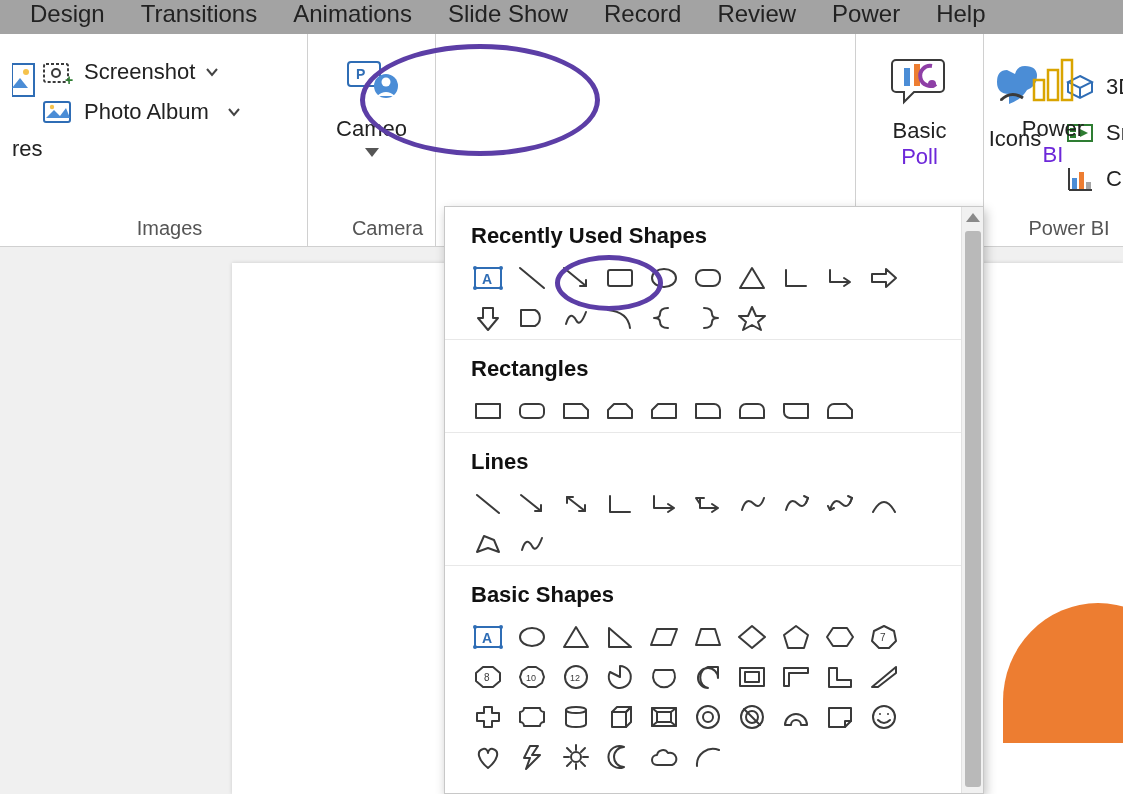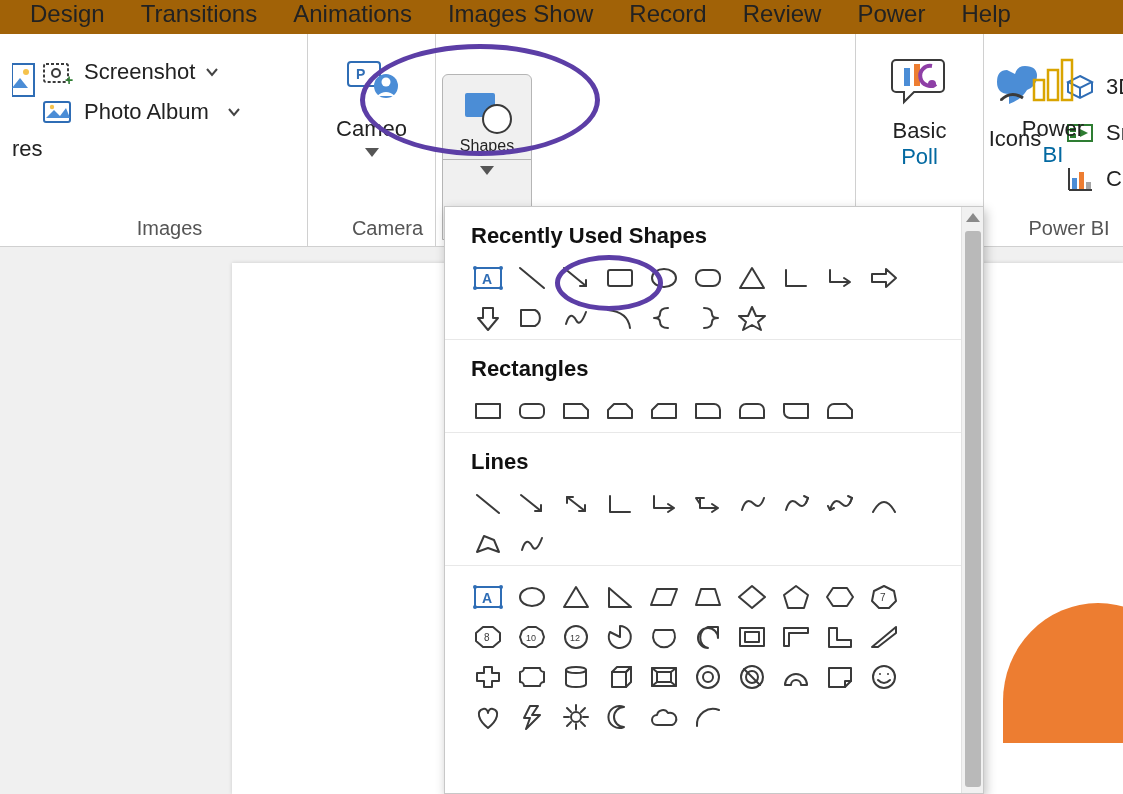--- a/index.html
+++ b/index.html
@@ -14,21 +14,21 @@
     color: #222;
   }
   .tabbar {
     display: flex;
     gap: 36px;
     align-items: flex-start;
     height: 34px;
     padding-left: 30px;
     font-size: 24px;
     color: #222;
-    background:#a16207;
+    background:#a3a3a3;
   }
   .tabbar .tab { cursor: default; }
   .ribbon {
     position: relative;
     height: 213px;
     border-bottom: 1px solid #d0d0d0;
     background:#fff;
   }
   .rgroup {
     position: absolute;
@@ -54,21 +54,21 @@
     width: 100%;
     cursor: default;
   }
   .rbtn .rlabel {
     font-size: 22px;
     color: #222;
     margin-top: 12px;
   }
   .rbtn .rlabel2 {
     font-size: 22px;
-    color: #0369a1;
+    color: #6d28d9;
   }
   .dropdown-caret {
     width: 0; height: 0;
     border-left: 7px solid transparent;
     border-right: 7px solid transparent;
     border-top: 9px solid #555;
     margin: 6px auto 0;
   }
   
   #g-images { left: 0; width: 308px; }
@@ -196,21 +196,21 @@
     width:30px; overflow:hidden; white-space:nowrap;
   }
 </style>
 </head>
 <body>
 
 <div class="tabbar">
   <span class="tab">Design</span>
   <span class="tab">Transitions</span>
   <span class="tab">Animations</span>
-  <span class="tab">Images Show</span>
+  <span class="tab">Slide Show</span>
   <span class="tab">Record</span>
   <span class="tab">Review</span>
   <span class="tab">Power</span>
   <span class="tab">Help</span>
 </div>
 
 <div class="ribbon">
 
   <div id="g-images" class="rgroup">
     <div class="col1">
@@ -301,29 +301,20 @@
           <line x1="3" y1="24" x2="26" y2="24" stroke="#3a3a3a" stroke-width="2"></line>
           <rect x="6" y="12" width="5" height="11" fill="#4b8dd6"></rect>
           <rect x="13" y="6" width="5" height="17" fill="#ed7d31"></rect>
           <rect x="20" y="16" width="5" height="7" fill="#a5a5a5"></rect>
         </svg>
         <span>Chart</span>
       </div>
     </div>
   </div>
 
-  <div class="shapes-btn">
-    <svg width="56" height="48">
-      <rect x="6" y="4" width="30" height="24" rx="2" fill="#4b8dd6"></rect>
-      <circle cx="38" cy="30" r="14" fill="#fff" stroke="#3a3a3a" stroke-width="2"></circle>
-    </svg>
-    <div class="rlabel">Shapes</div>
-    <div class="divider"></div>
-    <div class="dropdown-caret"></div>
-  </div>
 
   <div id="g-livepoll" class="rgroup">
     <div class="rbtn" style="padding-top:20px">
       <svg width="60" height="52">
         <path d="M6 6 h44 a4 4 0 0 1 4 4 v24 a4 4 0 0 1 -4 4 h-26 l-10 10 v-10 h-8 a4 4 0 0 1 -4 -4 v-24 a4 4 0 0 1 4 -4 z" fill="#fff" stroke="#3a3a3a" stroke-width="2"></path>
         <rect x="14" y="14" width="6" height="18" fill="#4b8dd6"></rect>
         <rect x="24" y="10" width="6" height="22" fill="#ed7d31"></rect>
         <path d="M46 30 a10 10 0 1 1 -4 -18" fill="none" stroke="#8e3fa6" stroke-width="4"></path>
         <circle cx="42" cy="30" r="4" fill="#8e3fa6"></circle>
       </svg>
@@ -577,20 +568,21 @@
         </div>
       <div class="s-item">
           <svg class="s-icon" viewBox="0 0 32 28">
             <path d="M6 20 q4 -14 10 -4 q4 8 10 -8"></path>
           </svg>
         </div>
     </div>
   </div>
 
   <div class="sp-section">
+    <div class="sp-title">Basic Shapes</div>
     <div class="sp-grid">
       <div class="s-item">
           <svg class="s-icon" viewBox="0 0 32 28">
             <rect x="3" y="4" width="26" height="20" stroke="#2f6db5"></rect>
             <circle cx="3" cy="4" r="2" fill="#2f6db5" stroke="none"></circle>
             <circle cx="29" cy="4" r="2" fill="#2f6db5" stroke="none"></circle>
             <circle cx="3" cy="24" r="2" fill="#2f6db5" stroke="none"></circle>
             <circle cx="29" cy="24" r="2" fill="#2f6db5" stroke="none"></circle>
             <text x="10" y="20" font-size="14" fill="#2f6db5" stroke="none" font-weight="bold">A</text>
           </svg>

